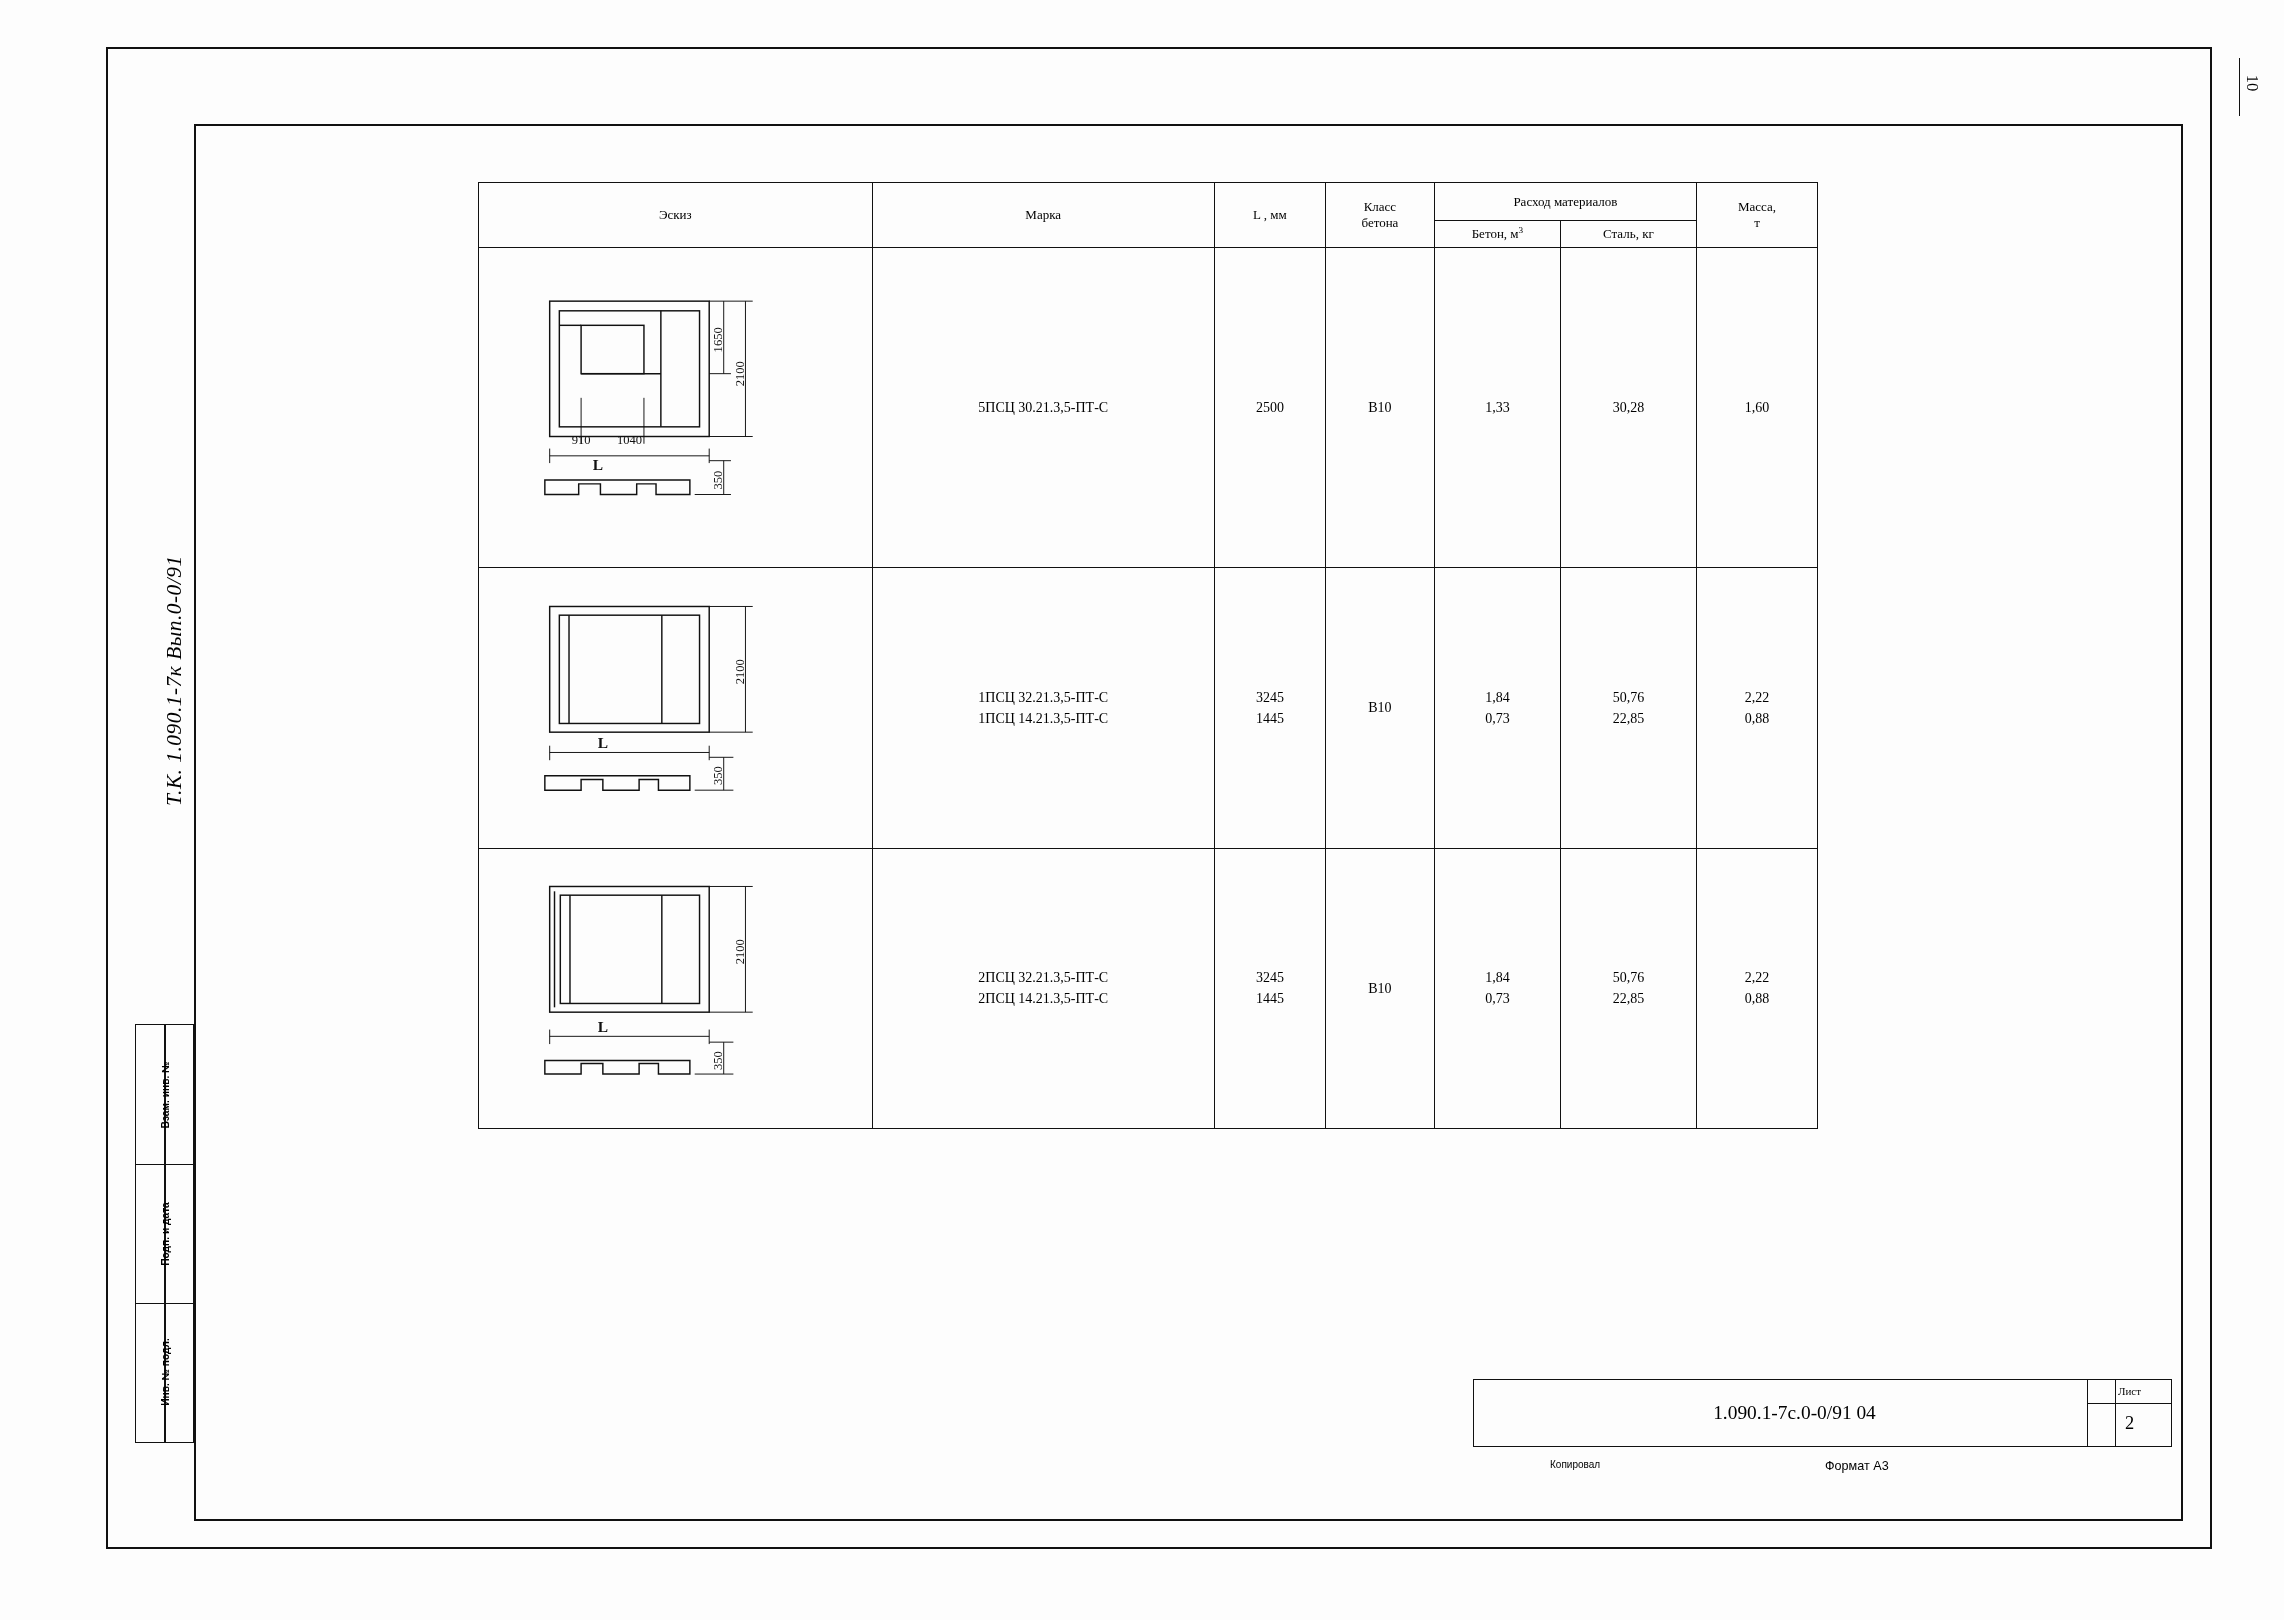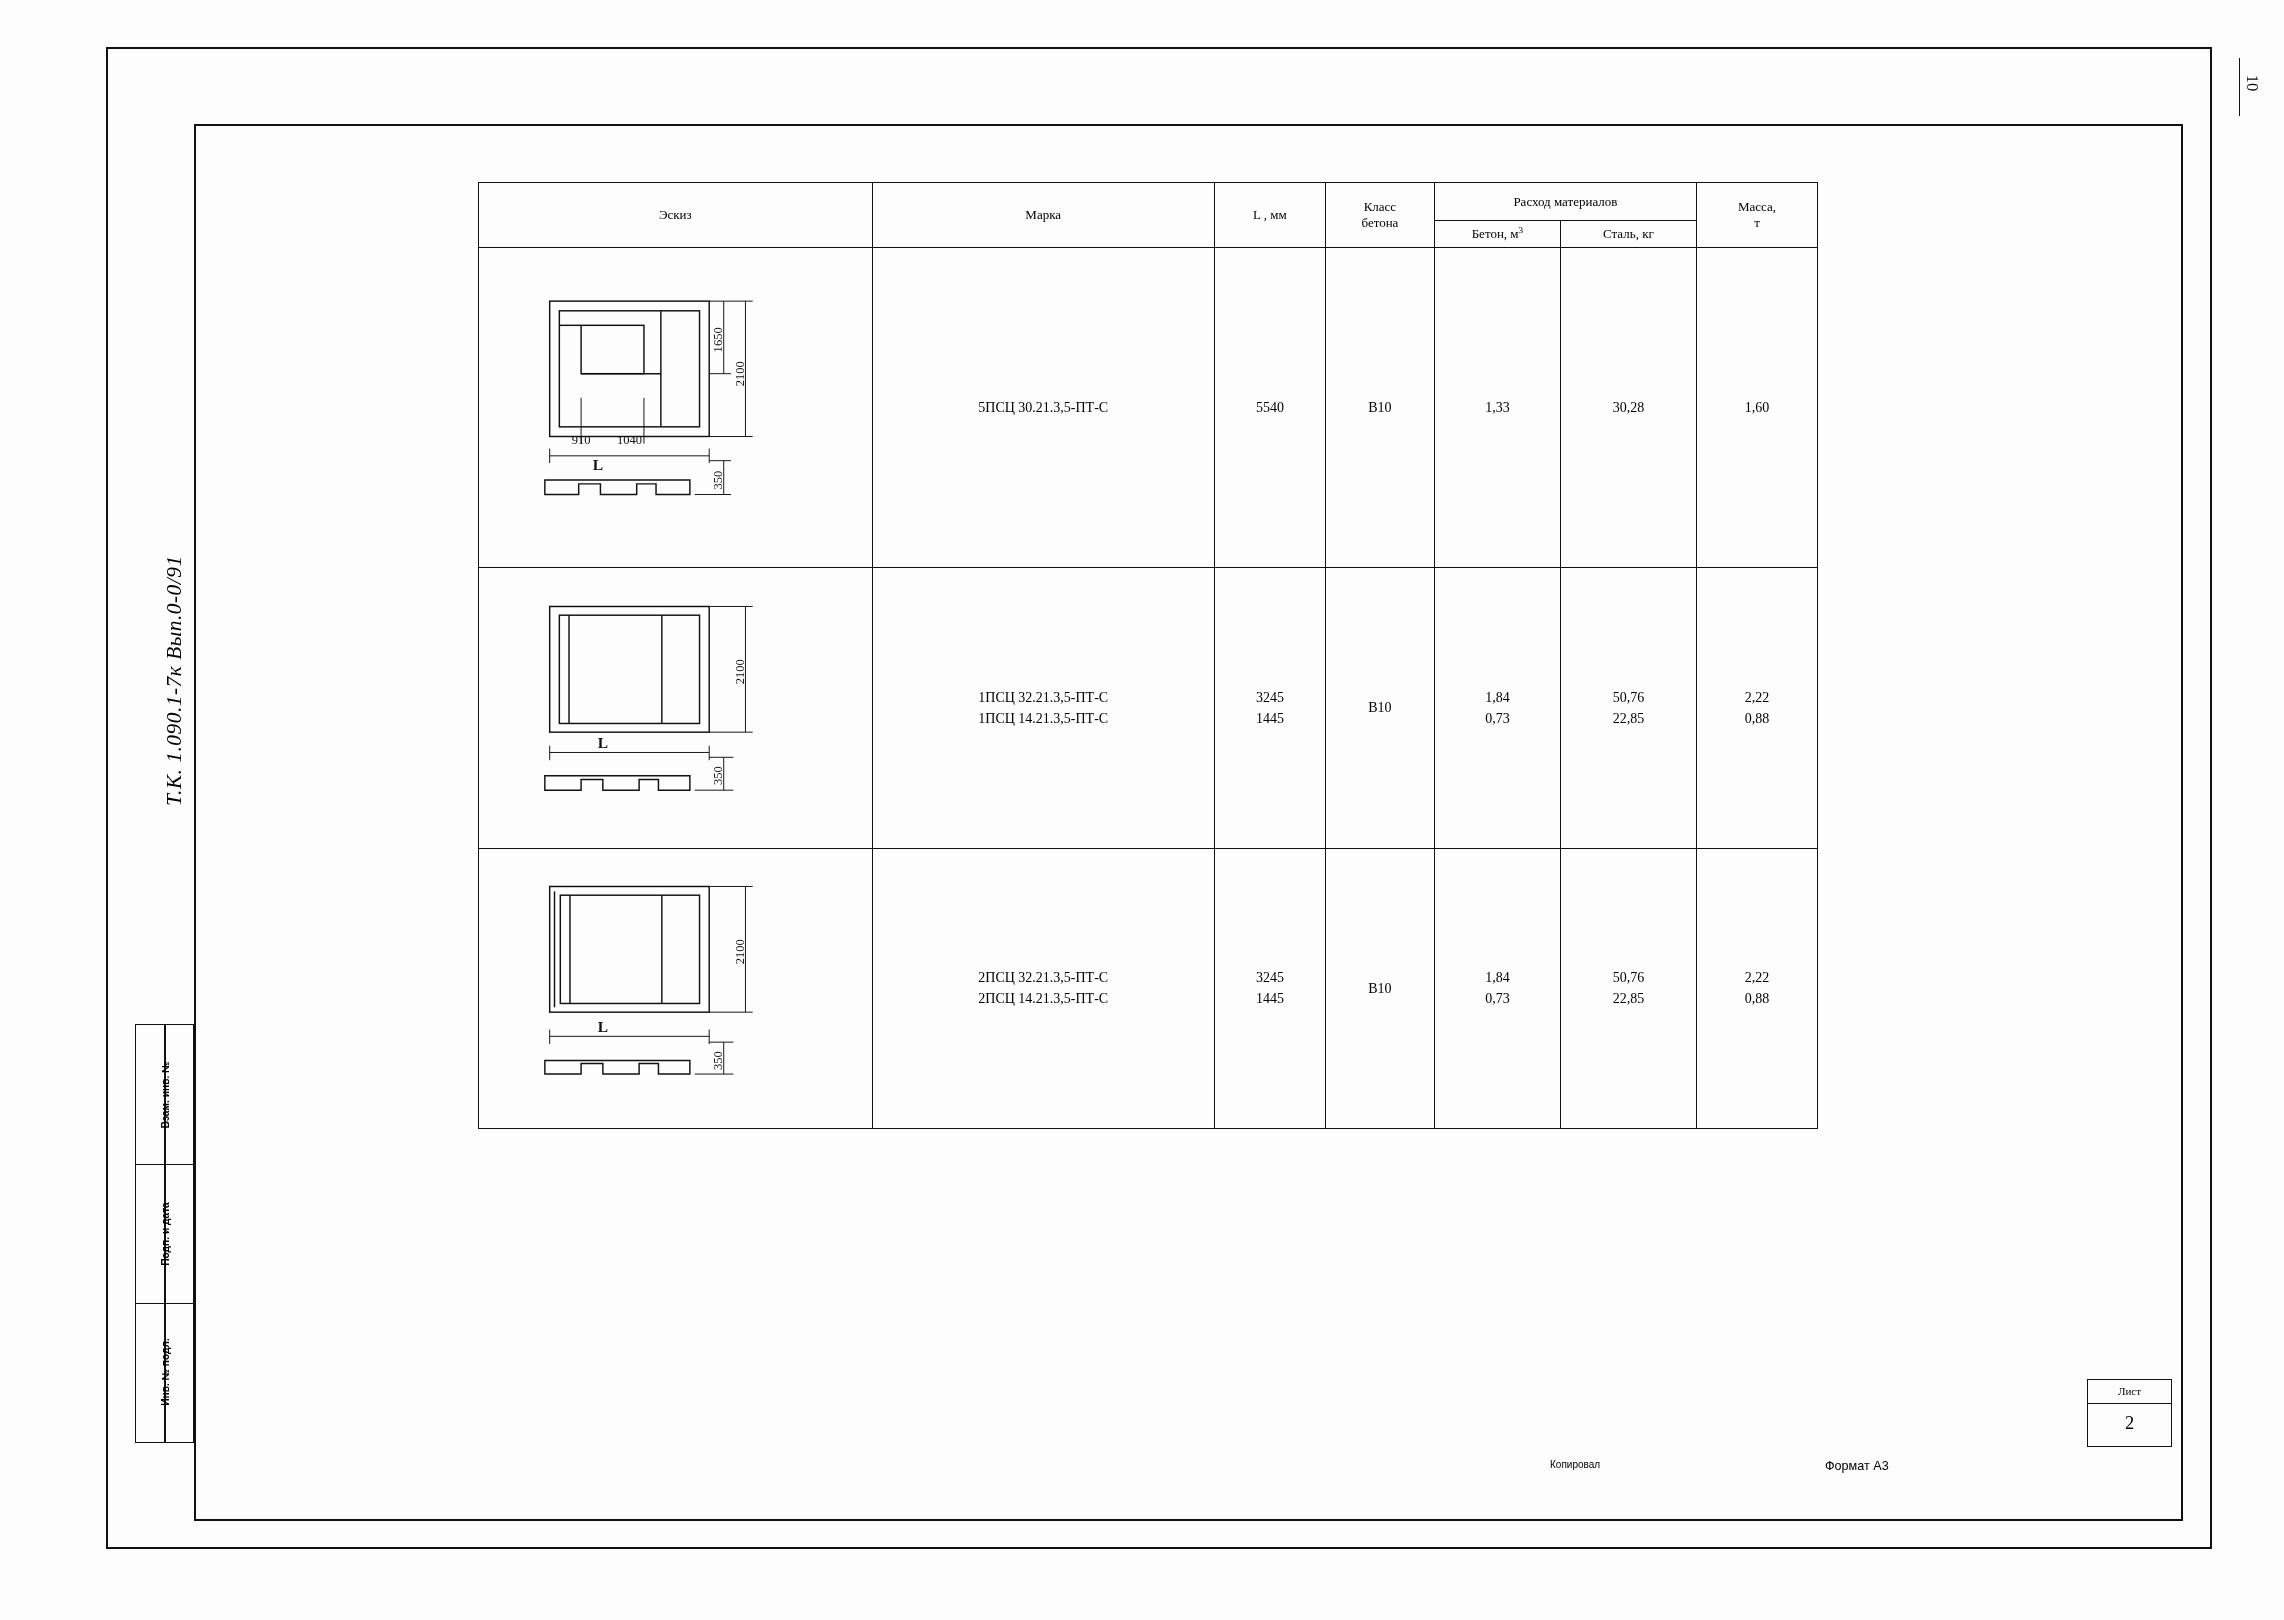--- a/index.html
+++ b/index.html
@@ -207,21 +207,21 @@
                 <text x="496" y="470" transform="rotate(-90 496 470)" text-anchor="middle">350</text>
                 <text x="240" y="450" text-anchor="middle" font-weight="bold" font-size="32">L</text>
               </g>
             </svg>
           </div>
         </td>
         <td class="col-mark mark-cell cell-top">
           <div>5ПСЦ 30.21.3,5-ПТ-С</div>
         </td>
         <td class="col-l num-cell cell-top">
-          <div>5540</div>
+          <div>2500</div>
         </td>
         <td class="col-klass num-cell cell-top">В10</td>
         <td class="col-bet num-cell cell-top">
           <div>1,33</div>
         </td>
         <td class="col-steel num-cell cell-top">
           <div>30,28</div>
         </td>
         <td class="col-mass num-cell cell-top">
           <div>1,60</div>
@@ -327,20 +327,23 @@
         </td>
         <td class="col-mass num-cell cell-top">
           <div>2,22</div>
           <div>0,88</div>
         </td>
       </tr>
 
     </tbody>
   </table>
 
+  <div class="botstamp">
+    <span class="txt">1.090.1-7с.0-0/91 04</span>
+  </div>
   <div class="listbox">
     <div class="cap">Лист</div>
     <div class="val">2</div>
   </div>
   <div class="foot-left">Копировал</div>
   <div class="foot-right">Формат А3</div>
 
 </div>
 
 

